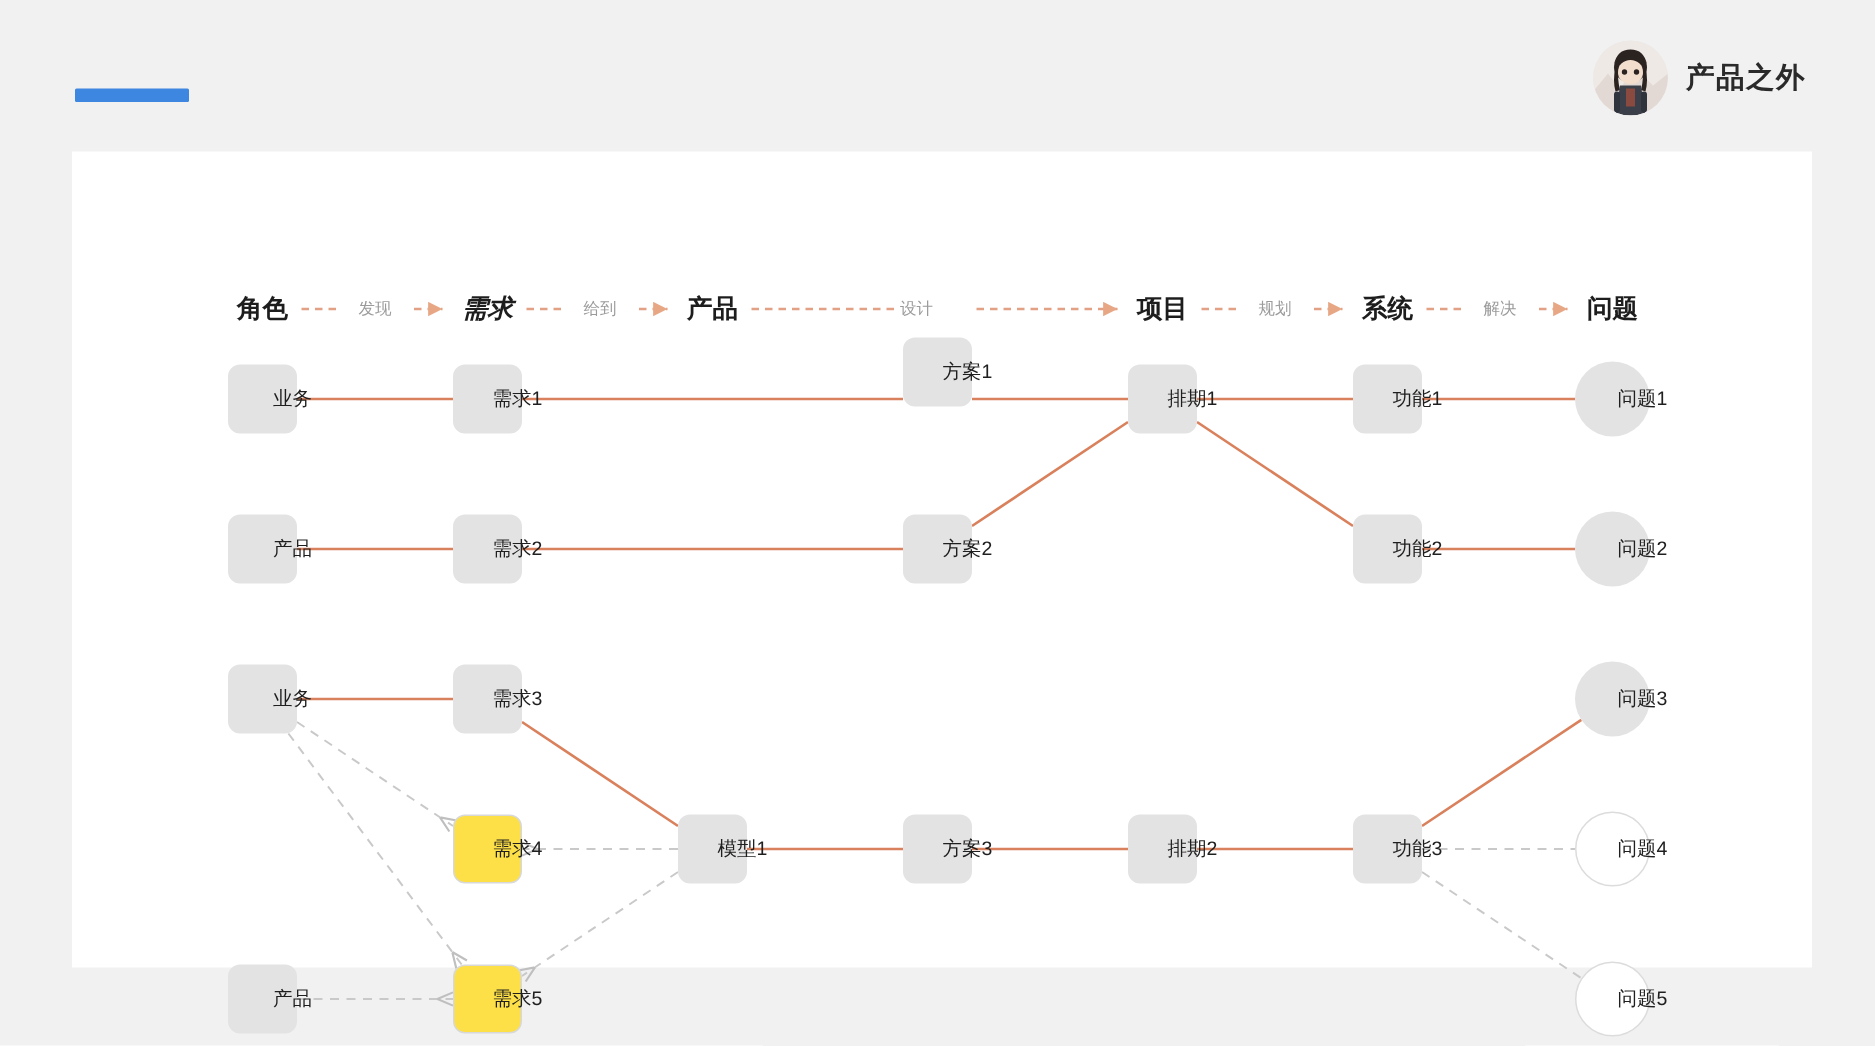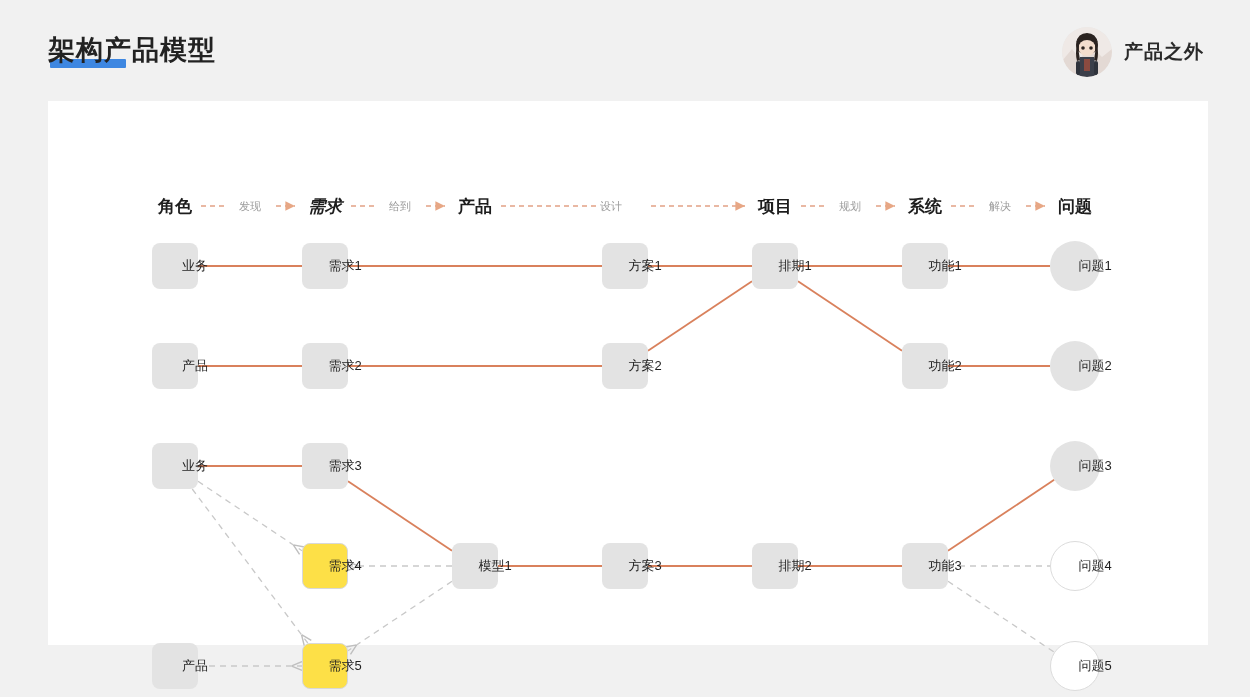--- a/index.html
+++ b/index.html
@@ -75,21 +75,20 @@
   }
   .node.circle.hollow{
     background:#ffffff;border:1px solid #dcdcdc;
   }
 </style>
 </head>
 <body>
 
 <div id="page-header">
   <div id="title-underline"></div>
-  <div id="page-title">架构产品模型</div>
 
   <div id="brand">
     <div id="brand-avatar">
       <svg width="50" height="50" viewBox="0 0 50 50">
         <defs>
             <clipPath id="avclip">
               <circle cx="25" cy="25" r="25"></circle>
             </clipPath>
           </defs>
         <g clip-path="url(#avclip)">
@@ -177,21 +176,21 @@
       <div class="link-label" style="left: 802px; top: 105px;">规划</div>
       <div class="link-label" style="left: 952px; top: 105px;">解决</div>
     </div>
   <div id="node-layer">
       <div class="node rect" style="left: 127px; top: 165px;">
         <span>业务</span>
       </div>
       <div class="node rect" style="left: 277px; top: 165px;">
         <span>需求1</span>
       </div>
-      <div class="node rect" style="left: 577px; top: 165px; text-align: right;">
+      <div class="node rect" style="left: 577px; top: 147px; text-align: right;">
         <span>方案1</span>
       </div>
       <div class="node rect" style="left: 727px; top: 165px; justify-content: center;">
         <span>排期1</span>
       </div>
       <div class="node rect" style="left: 877px; top: 165px;">
         <span>功能1</span>
       </div>
       <div class="node circle" style="left: 1027px; top: 165px;">
         <span>问题1</span>

